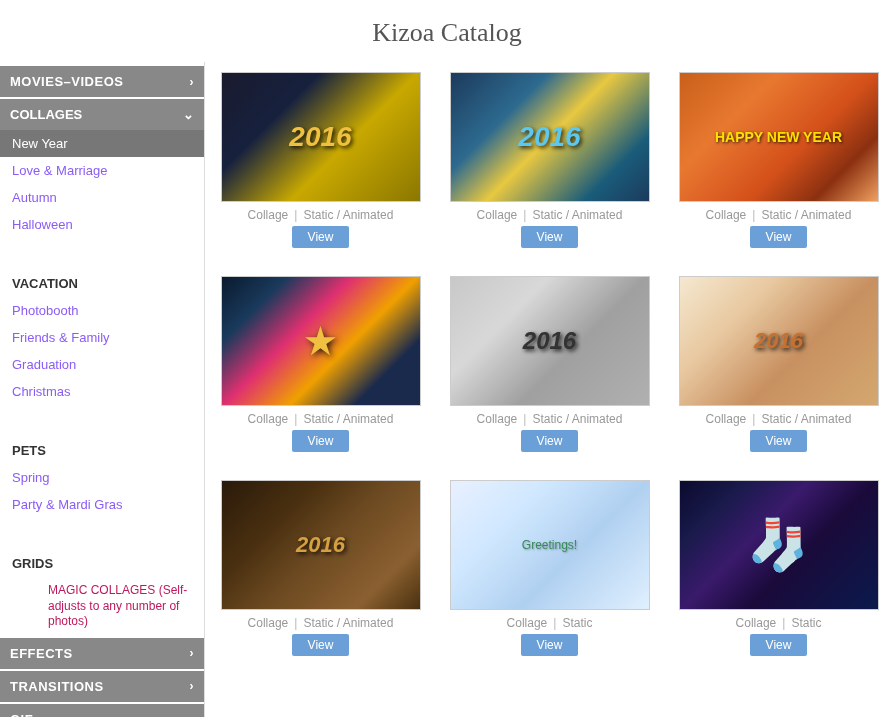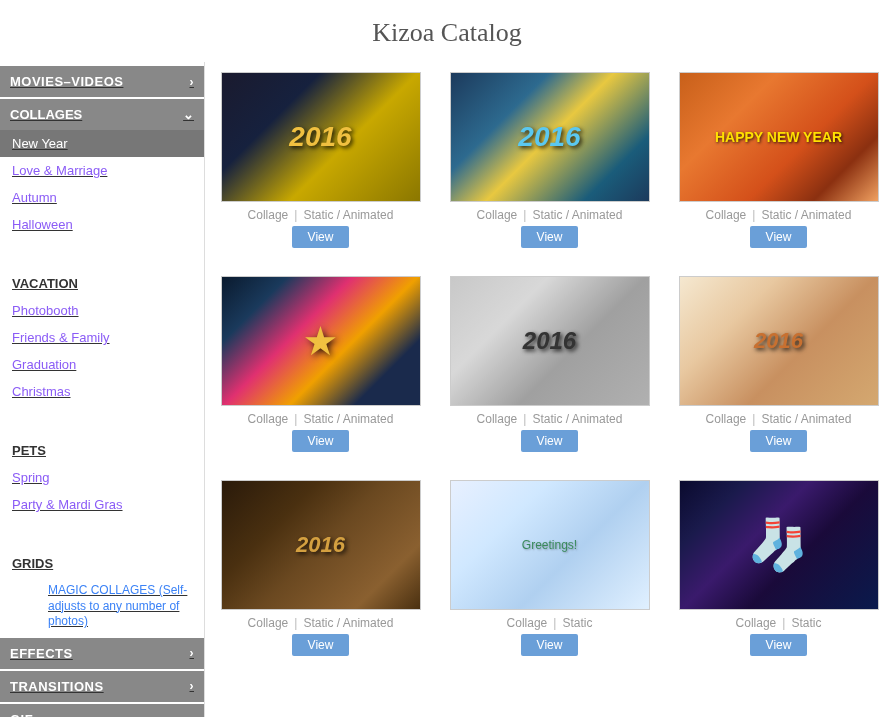--- a/index.html
+++ b/index.html
@@ -24,21 +24,20 @@
     .sidebar {
       width: 205px;
       flex-shrink: 0;
       background: #fff;
       border-right: 1px solid #ddd;
       padding-top: 4px;
     }
 
     .sidebar-section {
       margin-bottom: 2px;
-      text-decoration: underline;
     }
 
     .sidebar-header {
       display: flex;
       align-items: center;
       justify-content: space-between;
       padding: 8px 10px;
       background: #888;
       color: #fff;
       font-size: 13px;
@@ -78,21 +77,21 @@
 
     .sidebar-item.bold-item {
       font-weight: bold;
       color: #333;
       margin-top: 32px;
     }
 
     .sidebar-item.italic-small {
       font-size: 12px;
       font-style: normal;
-      color: #3b82f6;
+      color: #be185d;
       line-height: 1.3;
       padding-left: 48px;
     }
 
     
     .main-content {
       flex: 1;
       padding: 10px 15px;
       overflow-y: auto;
     }

